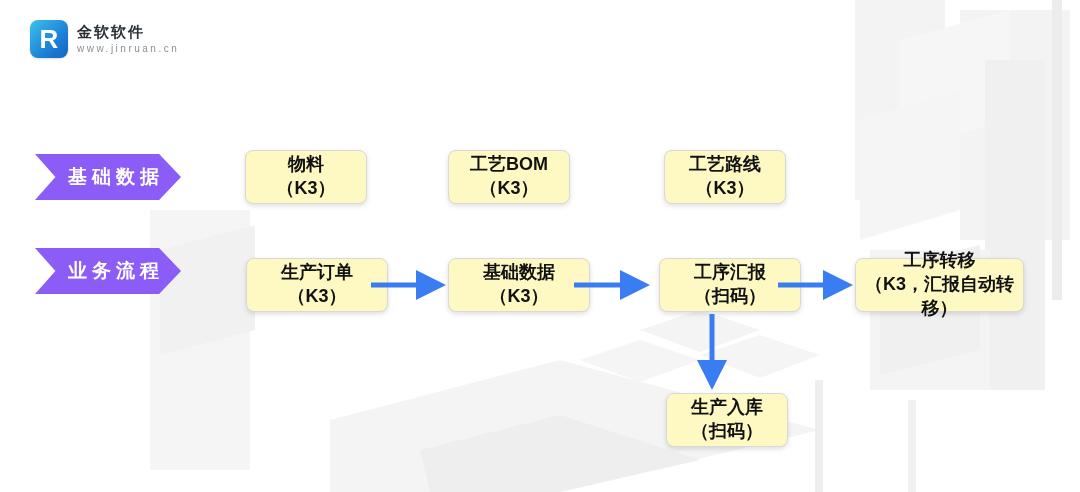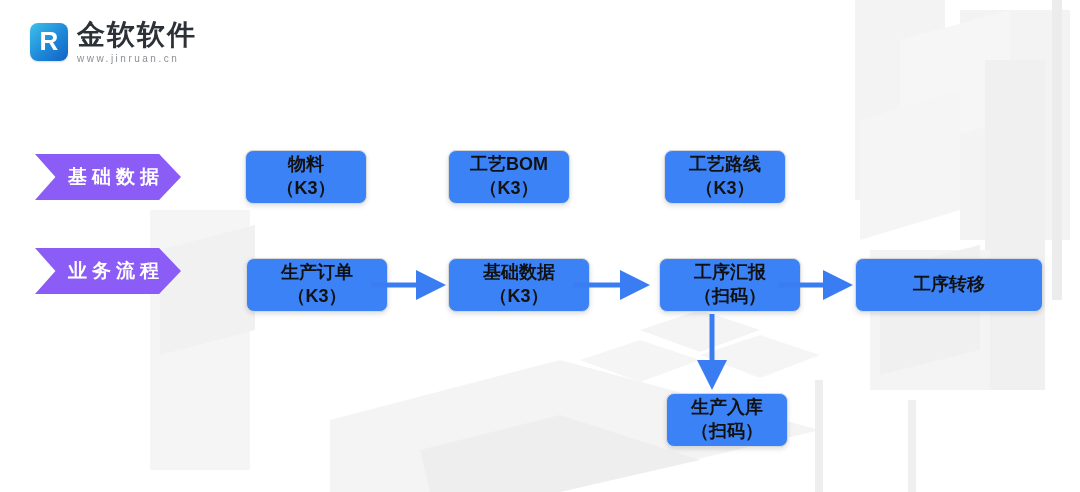--- a/index.html
+++ b/index.html
@@ -33,21 +33,21 @@
     background: linear-gradient(135deg, #3ec1ec 0%, #1e88d8 55%, #1261c5 100%);
     color: #ffffff;
     font-weight: bold;
     font-size: 26px;
     display: flex;
     align-items: center;
     justify-content: center;
     box-shadow: 0 1px 2px rgba(0,0,0,0.15);
   }
   .logo-text .brand {
-    font-size: 28px;
+    font-size: 15px;
     font-weight: bold;
     color: #2b3137;
     letter-spacing: 2px;
     line-height: 1.1;
   }
   .logo-text .url {
     font-size: 10px;
     color: #8a9096;
     letter-spacing: 2.5px;
     margin-top: 2px;
@@ -68,21 +68,21 @@
     align-items: center;
     justify-content: center;
     padding-left: 16px;
     filter: drop-shadow(0 2px 2px rgba(0,0,0,0.25));
   }
   .banner.row1 { top: 154px; }
   .banner.row2 { top: 248px; }
   
   .box {
     position: absolute;
-    background: #3b82f6;
+    background: #fef9c3;
     border: 1px solid #d8d8d8;
     border-radius: 8px;
     box-shadow: 0 2px 5px rgba(0,0,0,0.13);
     color: #111111;
     font-weight: bold;
     font-size: 18px;
     line-height: 1.33;
     text-align: center;
     display: flex;
     flex-direction: column;
@@ -91,21 +91,21 @@
     padding: 4px 6px;
   }
   .r1 { top: 150px; height: 54px; width: 122px; }
   .r2 { top: 258px; height: 54px; width: 142px; }
   .b-wuliao   { left: 245px; }
   .b-bom      { left: 448px; }
   .b-luxian   { left: 652px; margin-left: 12px; }
   .b-dingdan  { left: 246px; }
   .b-jihua    { left: 448px; }
   .b-huibao   { left: 652px; margin-left: 7px; }
-  .b-zhuanyi  { left: 855px; width: 188px; }
+  .b-zhuanyi  { left: 855px; width: 169px; }
   .b-ruku     { left: 652px; top: 393px; height: 54px; width: 122px; margin-left: 14px; }
   .arrows {
     position: absolute;
     inset: 0;
     pointer-events: none;
   }
 </style>
 </head>
 <body>
 
@@ -164,20 +164,21 @@
   <div class="box r2 b-jihua">
     <span>基础数据</span>
     <span>（K3）</span>
   </div>
   <div class="box r2 b-huibao">
     <span>工序汇报</span>
     <span>（扫码）</span>
   </div>
   <div class="box r2 b-zhuanyi">
     <span>工序转移</span>
+    <span>（K3，汇报自动转移）</span>
   </div>
 
   <div class="box b-ruku">
     <span>生产入库</span>
     <span>（扫码）</span>
   </div>
 
   <svg class="arrows" width="1080" height="492" viewBox="0 0 1080 492">
     <defs>
       <marker id="ah" markerWidth="6" markerHeight="6" refX="4.2" refY="3" orient="auto">

